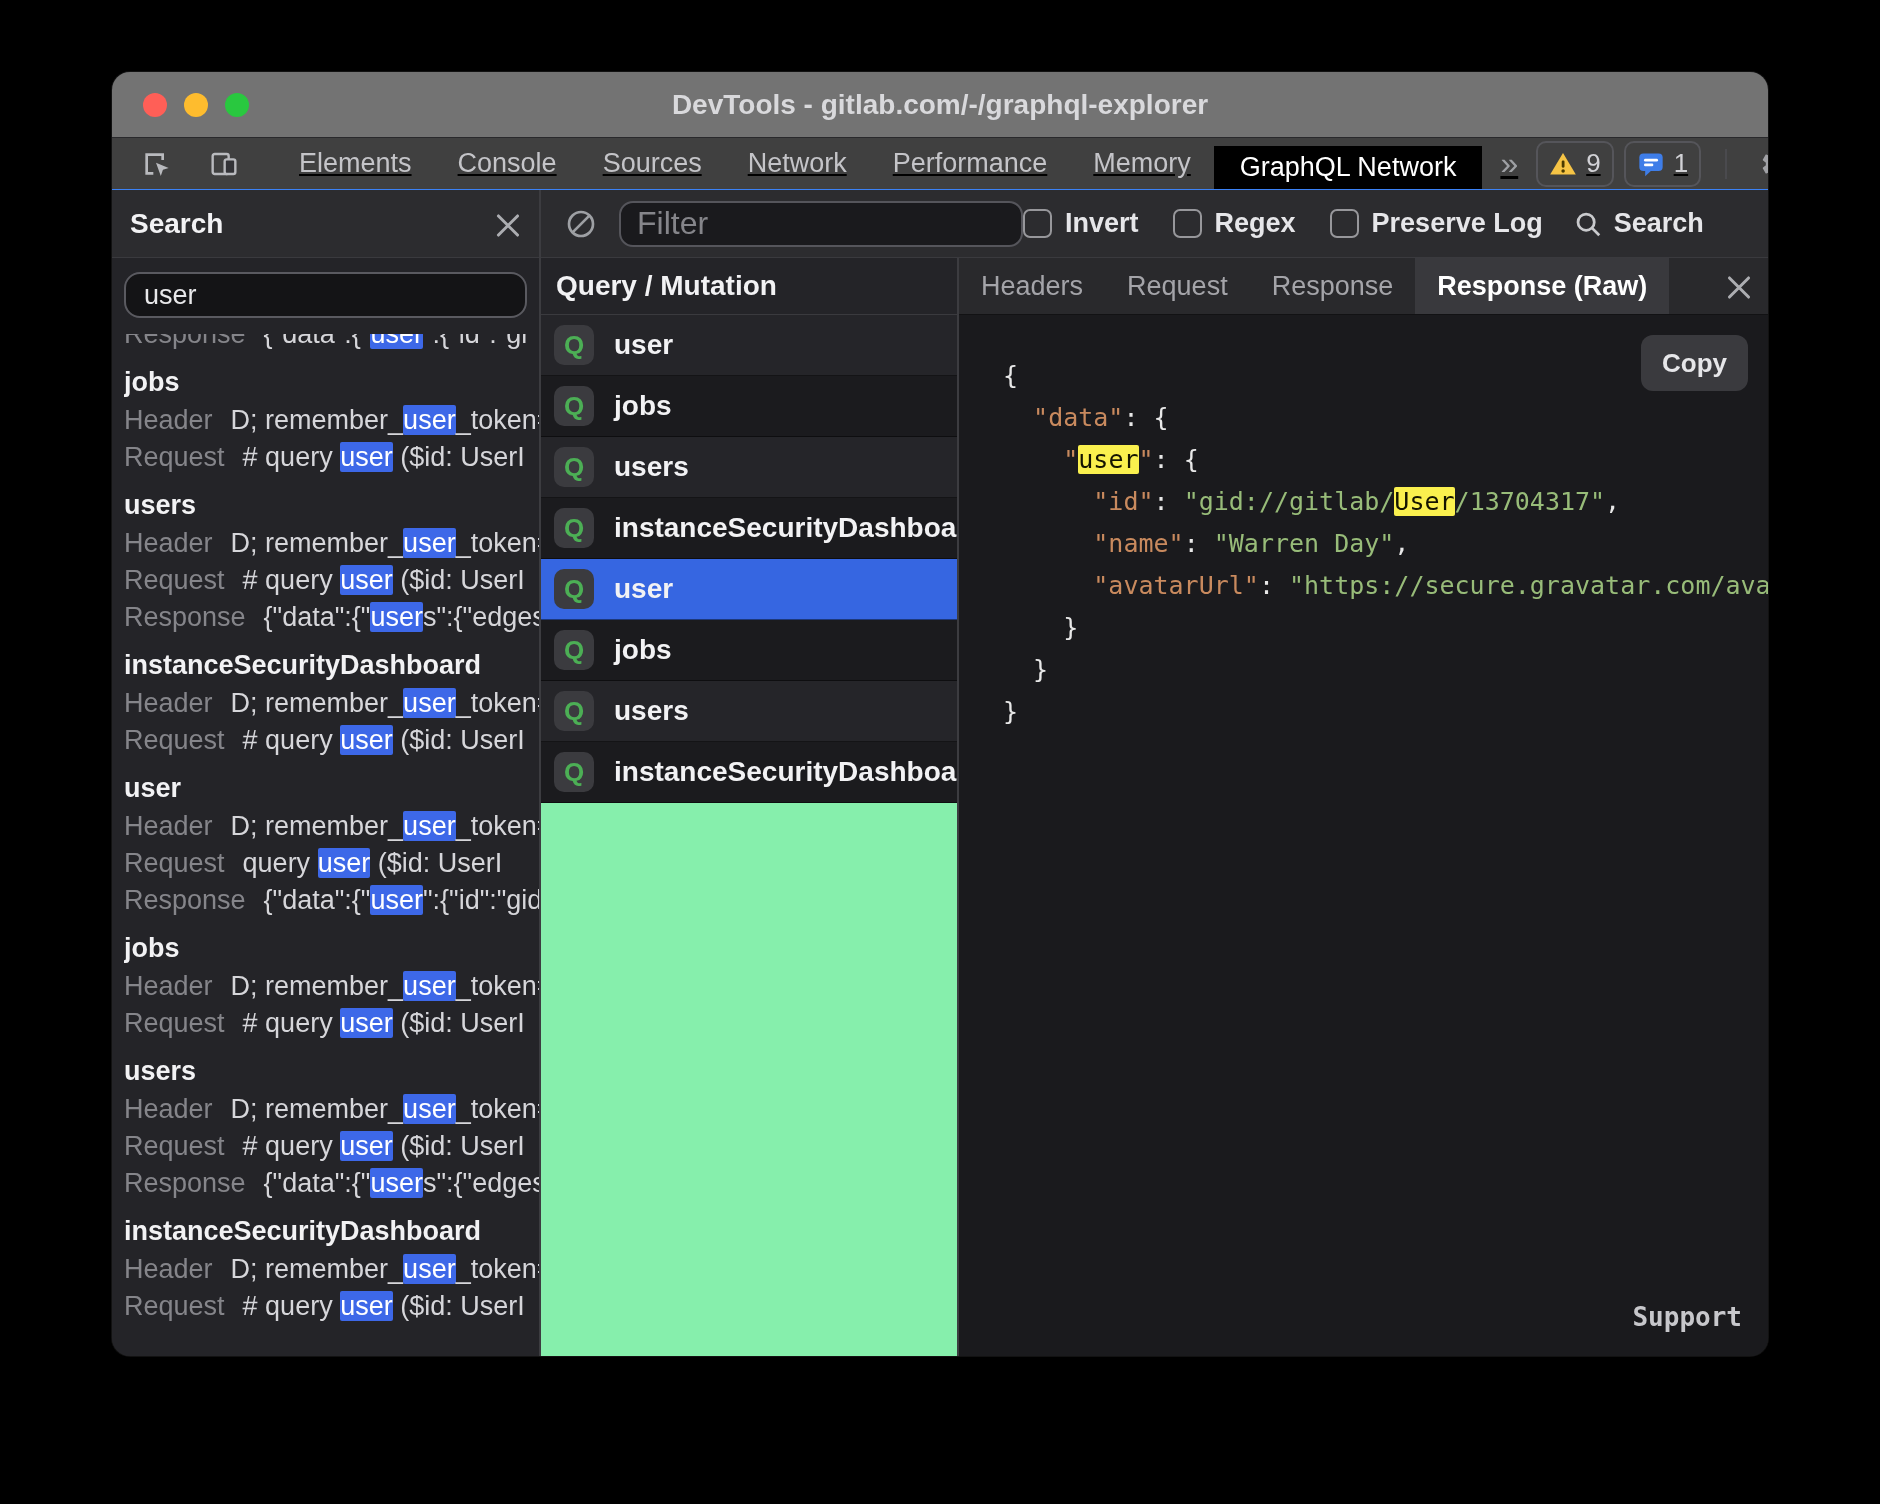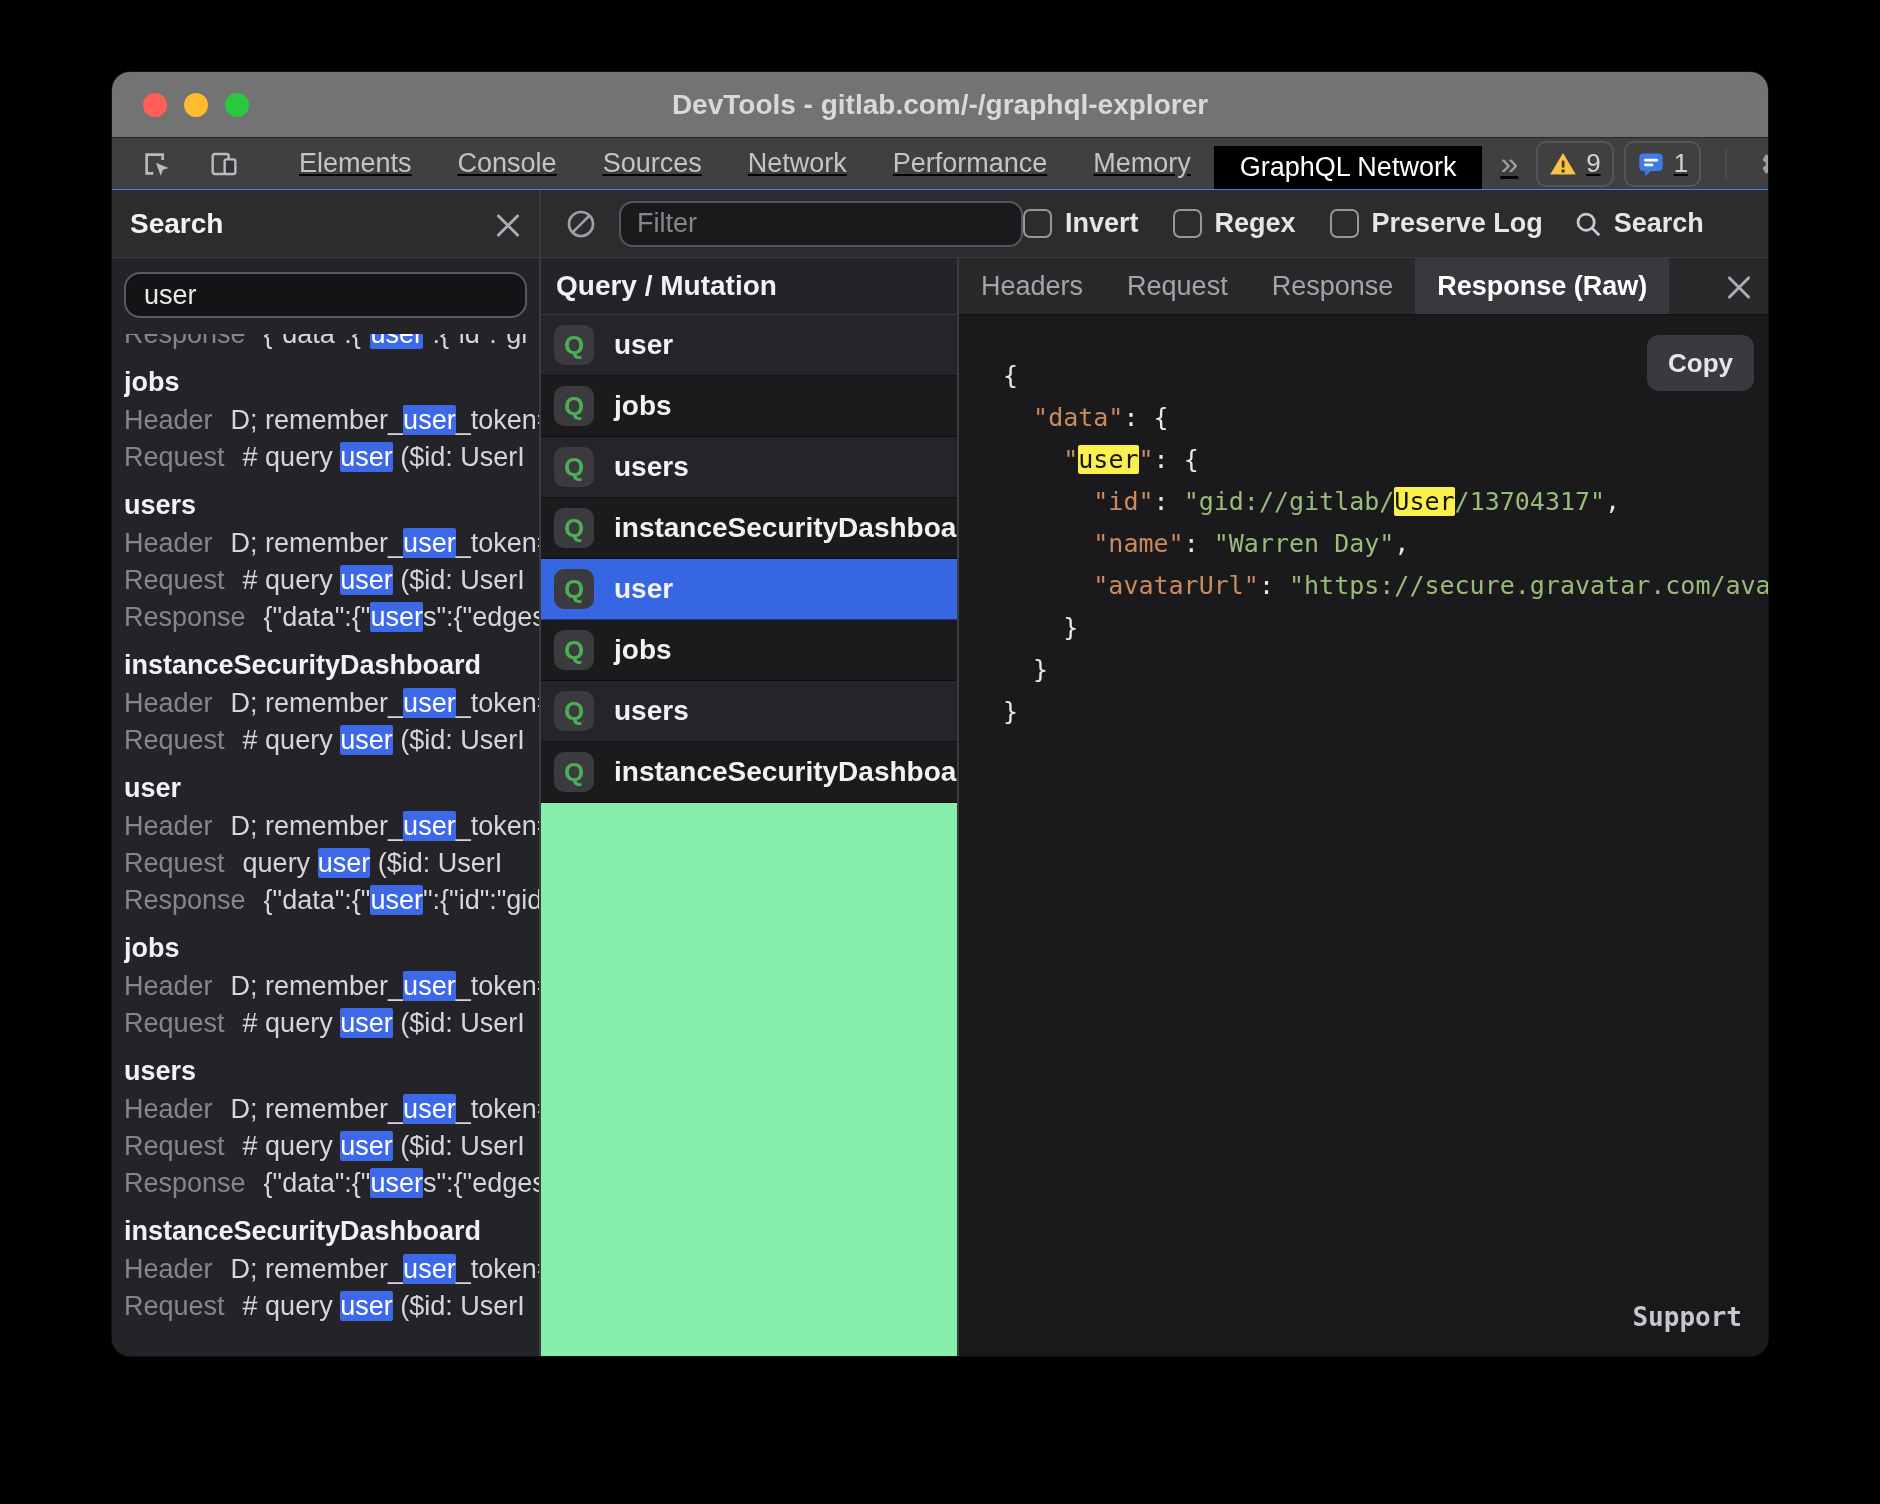--- a/index.html
+++ b/index.html
@@ -49,21 +49,21 @@
             color:#F2F2F4;white-space:nowrap;overflow:hidden;}
   .sr-row{height:37px;line-height:37px;font-size:27px;color:#D6D6DA;white-space:nowrap;overflow:hidden;}
   .sr-row.partial{margin-top:-18px;}
   .sr-label{color:#85858A;margin-right:18px;}
   .sr-hl{background:var(--hl-blue,#3D68E8);color:#FFF;border-radius:2px;}
   
   .right-region{flex:1;display:flex;flex-direction:column;min-width:0;min-height:0;}
   .filter-bar{height:67px;background:#2C2C2F;border-bottom:1px solid #3A3A3E;
               display:flex;align-items:center;padding:0 16px;flex:0 0 auto;}
   .filter-input{width:404px;height:46px;box-sizing:border-box;background:#1A1A1D;
-        border:2px solid #55555B;border-radius:14px;color:#E8E8EA;font-size:27px;
+        border:2px solid #55555B;border-radius:14px;color:#E8E8EA;font-size:32px;
         padding:0 16px;outline:none;margin-left:14px;font-family:"Liberation Sans",sans-serif;}
   .filter-input::placeholder{color:#85858A;}
   #cb-items{display:flex;align-items:center;gap:34px;}
   .cb-item{display:flex;align-items:center;gap:13px;font-size:27px;font-weight:600;color:#E6E6E9;}
   .cb-box{width:25px;height:25px;border:2.5px solid #97979B;border-radius:7px;flex:0 0 auto;}
   .search-ctl{display:flex;align-items:center;gap:11px;margin-left:30px;
               font-size:27px;font-weight:600;color:#E6E6E9;}
   .content{flex:1;display:flex;min-height:0;}
   
   .mid-panel{width:416px;flex:0 0 auto;background:#86efac;border-right:2px solid #3C3C40;
@@ -86,21 +86,21 @@
   .d-tab{display:flex;align-items:center;padding:0 22px;font-size:27px;color:#A4A4A9;white-space:nowrap;}
   .d-tab.active{background:#39393D;color:#FFF;font-weight:bold;}
   .dt-close{margin-left:auto;align-self:center;margin-right:16px;}
   .json-area{flex:1;position:relative;overflow:hidden;padding:40px 0 0 44px;
              font-family:"DejaVu Sans Mono",monospace;font-size:25px;line-height:42px;color:#E8E8E8;}
   .json-line{white-space:pre;}
   .tok-p{color:#E8E8E8;}
   .tok-k{color:var(--json-key,#C98A5E);}
   .tok-s{color:var(--json-str,#98BC79);}
   .tok-hl{background:var(--match-yellow,#FAF04E);color:#141400;border-radius:2px;}
-  .copy-btn{position:absolute;top:20px;right:14px;height:56px;padding:0 21px;
+  .copy-btn{position:absolute;top:20px;right:20px;height:56px;padding:0 21px;
             background:#3A3A3E;border-radius:12px;border:none;color:#E6E6E9;
             font-size:26px;font-weight:bold;display:flex;align-items:center;
             font-family:"Liberation Sans",sans-serif;}
   .support{position:absolute;bottom:18px;right:26px;font-size:26px;font-weight:bold;color:#C7C7CB;}
   svg{display:block;}
 </style>
 </head>
 <body>
 
 <div class="window">

